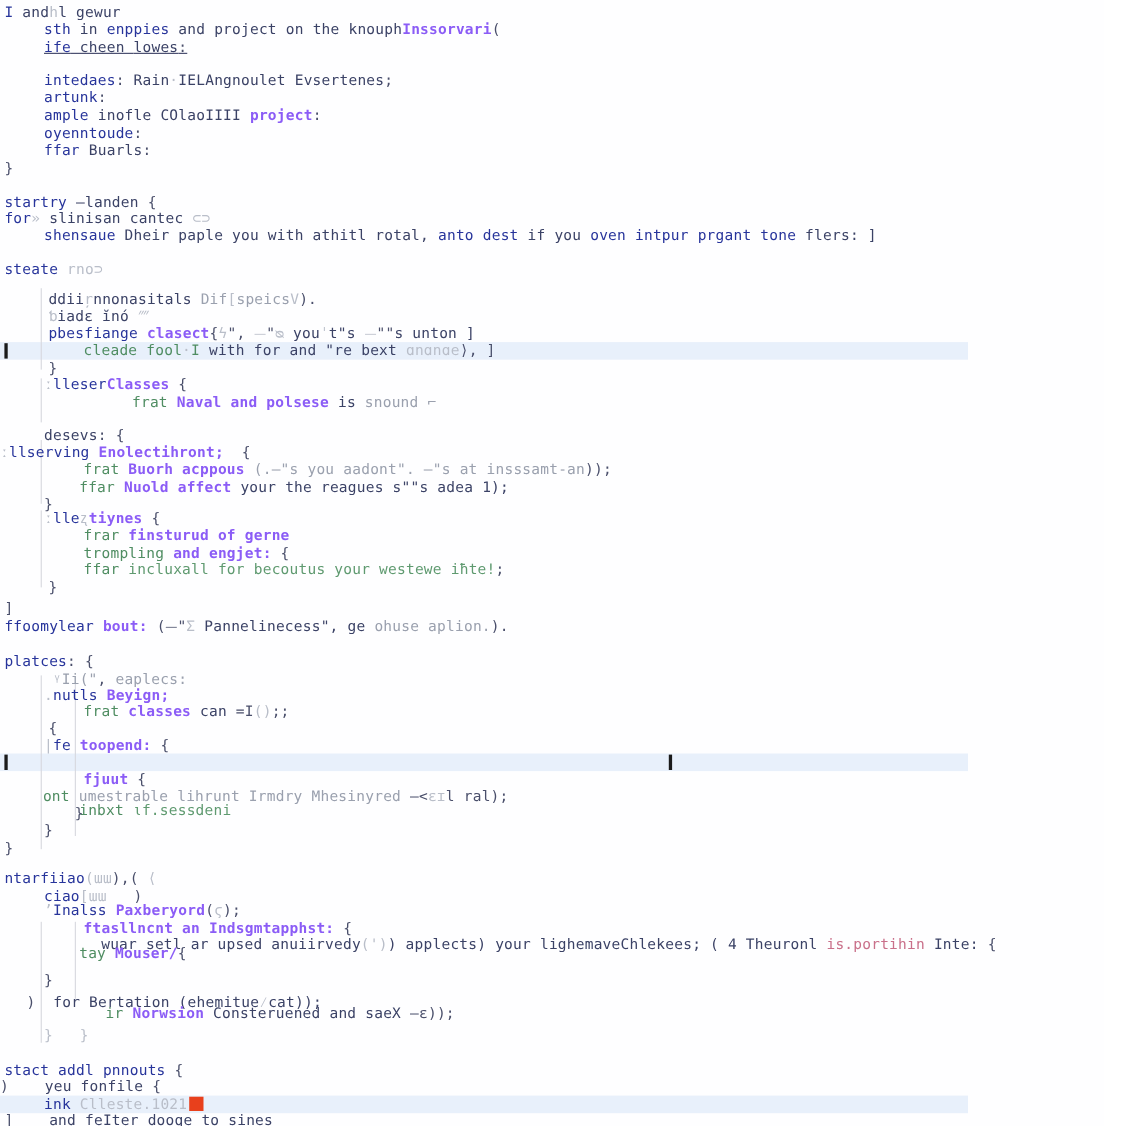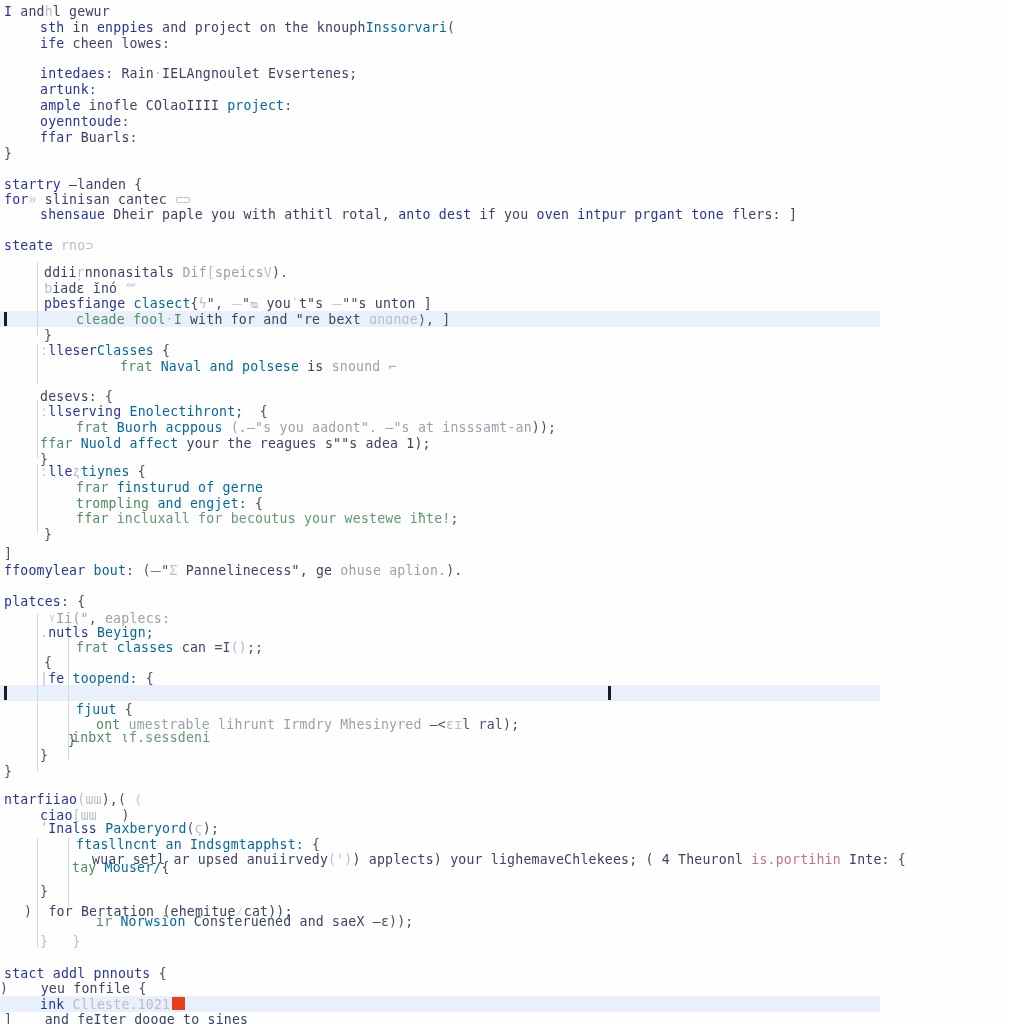--- a/index.html
+++ b/index.html
@@ -59,21 +59,21 @@
     position: absolute;
     left: 0;
     white-space: pre;
     color: #3a3f63;
   }
   .kw2  { color: #27349b; }
   .id   { color: #3b4266; }
   .str  { color: #4f8d62; }
   .str2 { color: #5f9a70; }
   .com  { color: #9aa0ae; }
-  .fn   { color: #0369a1; font-weight: normal; }
+  .fn   { color: #8b5cf6; font-weight: bold; }
   .pink { color: #c9708a; }
   .faint{ color: #b9bec9; }
   .punct{ color: #4a4f6b; }
 </style>
 </head>
 <body>
 
 <div id="editor">
   <div id="code-surface">
     <div id="bands">
@@ -87,21 +87,21 @@
         <div class="indent-guide" style="top: 400px; height: 58px; left: 37px; background: rgb(214, 216, 222);"></div>
         <div class="indent-guide" style="top: 464px; height: 70px; left: 37px; background: rgb(214, 216, 222);"></div>
         <div class="indent-guide" style="top: 614px; height: 158px; left: 37px; background: rgb(214, 216, 222);"></div>
         <div class="indent-guide" style="top: 620px; height: 140px; left: 68px; background: rgb(214, 216, 222);"></div>
         <div class="indent-guide" style="top: 838px; height: 110px; left: 37px; background: rgb(214, 216, 222);"></div>
         <div class="indent-guide" style="top: 838px; height: 70px; left: 68px; background: rgb(214, 216, 222);"></div>
       </div>
     <div id="lines">
         <div class="line" style="top: 4px; padding-left: 4px;"><span class="kw2">I</span><span class="id"> and</span><span class="faint">h</span><span class="id">l gewur</span></div>
         <div class="line" style="top: 20px; padding-left: 40px;"><span class="kw2">sth</span><span class="id"> in </span><span class="kw2">enppies</span><span class="id"> and </span><span class="id">project</span><span class="id"> on the </span><span class="id">knouph</span><span class="fn">Inssorvari</span><span class="punct">(</span></div>
-        <div class="line" style="top: 36px; padding-left: 40px;"><span class="kw2">ife</span><span class="id"> cheen </span><span class="id">lowes</span><span class="punct">:</span></div>
+        <div class="line" style="top: 36px; padding-left: 40px; text-decoration: underline;"><span class="kw2">ife</span><span class="id"> cheen </span><span class="id">lowes</span><span class="punct">:</span></div>
         <div class="line" style="top: 52px; padding-left: 4px;"></div>
         <div class="line" style="top: 66px; padding-left: 40px;"><span class="kw2">intedaes</span><span class="punct">: </span><span class="id">Rain</span><span class="faint">·</span><span class="id">IELAngnoulet Evsertenes</span><span class="punct">;</span></div>
         <div class="line" style="top: 82px; padding-left: 40px;"><span class="kw2">artunk</span><span class="punct">:</span></div>
         <div class="line" style="top: 98px; padding-left: 40px;"><span class="kw2">ample</span><span class="id"> inofle </span><span class="id">COlaoIIII </span><span class="fn">project</span><span class="punct">:</span></div>
         <div class="line" style="top: 114px; padding-left: 40px;"><span class="kw2">oyenntoude</span><span class="punct">:</span></div>
         <div class="line" style="top: 130px; padding-left: 40px;"><span class="kw2">ffar</span><span class="id"> Buarls</span><span class="punct">:</span></div>
         <div class="line" style="top: 146px; padding-left: 4px;"><span class="punct">}</span></div>
         <div class="line" style="top: 162px; padding-left: 4px;"></div>
         <div class="line" style="top: 177px; padding-left: 4px;"><span class="kw2">startry</span><span class="id"> –landen </span><span class="punct">{</span></div>
         <div class="line" style="top: 192px; padding-left: 4px;"><span class="kw2">for</span><span class="faint">»</span><span class="id"> slinisan cantec </span><span class="faint">⊂⊃</span></div>
@@ -111,41 +111,41 @@
         <div class="line" style="top: 254px; padding-left: 4px;"></div>
         <div class="line" style="top: 265px; padding-left: 44px;"><span class="id">ddii</span><span class="faint">ŗ</span><span class="id">nnonasitals </span><span class="com">Dif</span><span class="faint">[</span><span class="com">speics</span><span class="faint">V</span><span class="punct">).</span></div>
         <div class="line" style="top: 281px; padding-left: 44px;"><span class="faint">ƅ</span><span class="id">iadɛ ĭnó </span><span class="faint">⁗</span></div>
         <div class="line" style="top: 296px; padding-left: 44px;"><span class="kw2">pbesfiange</span><span class="id"> </span><span class="fn">clasect</span><span class="punct">{</span><span class="faint">ϟ</span><span class="punct">", </span><span class="faint">⏤</span><span class="punct">"</span><span class="faint">ᴓ</span><span class="id"> you</span><span class="faint">ˈ</span><span class="id">t"s </span><span class="faint">⏤</span><span class="punct">""</span><span class="id">s unton ]</span></div>
         <div class="line" style="top: 312px; padding-left: 76px;"><span class="str">cleade fool</span><span class="faint">·</span><span class="str">I</span><span class="id"> with for and "re bext </span><span class="faint">ɑnɑnɑe</span><span class="punct">⟩, ]</span></div>
         <div class="line" style="top: 328px; padding-left: 44px;"><span class="punct">}</span></div>
         <div class="line" style="top: 343px; padding-left: 40px;"><span class="faint">ː</span><span class="kw2">lleser</span><span class="fn">Classes</span><span class="id"> </span><span class="punct">{</span></div>
         <div class="line" style="top: 359px; padding-left: 120px;"><span class="str">frat</span><span class="id"> </span><span class="fn">Naval and polsese</span><span class="id"> is </span><span class="com">snound ⌐</span></div>
         <div class="line" style="top: 375px; padding-left: 4px;"></div>
         <div class="line" style="top: 389px; padding-left: 40px;"><span class="id">desevs</span><span class="punct">: {</span></div>
-        <div class="line" style="top: 404px; padding-left: 40px;"><span class="faint">ː</span><span class="kw2">llserving</span><span class="id"> </span><span class="fn">Enolectihront;</span><span class="id">  </span><span class="punct">{</span></div>
+        <div class="line" style="top: 404px; "><span class="faint">ː</span><span class="kw2">llserving</span><span class="id"> </span><span class="fn">Enolectihront;</span><span class="id">  </span><span class="punct">{</span></div>
         <div class="line" style="top: 420px; padding-left: 76px;"><span class="str">frat</span><span class="id"> </span><span class="fn">Buorh acppous</span><span class="id"> </span><span class="com">(.–"s you aadont". –"s at insssamt-an</span><span class="punct">));</span></div>
-        <div class="line" style="top: 436px; padding-left: 40px;"><span class="str">ffar</span><span class="id"> </span><span class="fn">Nuold affect</span><span class="id"> your the reagues s""s adea 1);</span></div>
+        <div class="line" style="top: 436px; padding-left: 72px;"><span class="str">ffar</span><span class="id"> </span><span class="fn">Nuold affect</span><span class="id"> your the reagues s""s adea 1);</span></div>
         <div class="line" style="top: 452px; padding-left: 40px;"><span class="punct">}</span></div>
         <div class="line" style="top: 464px; padding-left: 40px;"><span class="faint">ː</span><span class="kw2">lle</span><span class="faint">ʐ</span><span class="fn">tiynes</span><span class="id"> </span><span class="punct">{</span></div>
         <div class="line" style="top: 480px; padding-left: 76px;"><span class="str">frar</span><span class="id"> </span><span class="fn">finsturud of gerne</span></div>
         <div class="line" style="top: 496px; padding-left: 76px;"><span class="str">trompling</span><span class="id"> </span><span class="fn">and engjet:</span><span class="id"> </span><span class="punct">{</span></div>
         <div class="line" style="top: 511px; padding-left: 76px;"><span class="str">ffar</span><span class="id"> </span><span class="str2">incluxall</span><span class="id"> </span><span class="str2">for becoutus your westewe</span><span class="id"> </span><span class="str2">iħte!</span><span class="punct">;</span></div>
         <div class="line" style="top: 527px; padding-left: 44px;"><span class="punct">}</span></div>
         <div class="line" style="top: 546px; padding-left: 4px;"><span class="punct">]</span></div>
         <div class="line" style="top: 563px; padding-left: 4px;"><span class="kw2">ffoomylear</span><span class="id"> </span><span class="fn">bout:</span><span class="id"> </span><span class="punct">(⏤"</span><span class="faint">Σ</span><span class="id"> Pannelinecess", ge </span><span class="com">ohuse aplion.</span><span class="punct">).</span></div>
         <div class="line" style="top: 580px; padding-left: 4px;"></div>
         <div class="line" style="top: 594px; padding-left: 4px;"><span class="kw2">platces</span><span class="punct">: {</span></div>
         <div class="line" style="top: 611px; padding-left: 48px;"><span class="faint">ᵞ</span><span class="com">Ii("</span><span class="punct">, </span><span class="com">eaplecs:</span></div>
         <div class="line" style="top: 625px; padding-left: 40px;"><span class="faint">.</span><span class="kw2">nutls</span><span class="id"> </span><span class="fn">Beyign;</span></div>
         <div class="line" style="top: 640px; padding-left: 76px;"><span class="str">frat</span><span class="id"> </span><span class="fn">classes</span><span class="id"> can </span><span class="punct">=I</span><span class="faint">()</span><span class="punct">;;</span></div>
         <div class="line" style="top: 655px; padding-left: 44px;"><span class="punct">{</span></div>
         <div class="line" style="top: 671px; padding-left: 40px;"><span class="faint">|</span><span class="kw2">fe</span><span class="id"> </span><span class="fn">toopend:</span><span class="id"> </span><span class="punct">{</span></div>
         <div class="line" style="top: 686px; padding-left: 72px; margin-top: 44px;"><span class="str">inbxt</span><span class="id"> </span><span class="str2">ιf.sessdeni</span></div>
         <div class="line" style="top: 702px; padding-left: 76px;"><span class="fn">fjuut</span><span class="id"> </span><span class="punct">{</span></div>
-        <div class="line" style="top: 717px; padding-left: 96px;"><span class="str">ont</span><span class="id"> </span><span class="com">umestrable lihrunt Irmdry Mhesinyred</span><span class="id"> </span><span class="punct">–&lt;</span><span class="faint">ɛɪ</span><span class="punct">l ral);</span></div>
+        <div class="line" style="top: 717px; padding-left: 39px;"><span class="str">ont</span><span class="id"> </span><span class="com">umestrable lihrunt Irmdry Mhesinyred</span><span class="id"> </span><span class="punct">–&lt;</span><span class="faint">ɛɪ</span><span class="punct">l ral);</span></div>
         <div class="line" style="top: 733px; padding-left: 68px;"><span class="punct">}</span></div>
         <div class="line" style="top: 748px; padding-left: 40px;"><span class="punct">}</span></div>
         <div class="line" style="top: 764px; padding-left: 4px;"><span class="punct">}</span></div>
         <div class="line" style="top: 780px; padding-left: 4px;"></div>
         <div class="line" style="top: 792px; padding-left: 4px;"><span class="kw2">ntarfiiao</span><span class="faint">(ɯɯ</span><span class="punct">),( </span><span class="faint">⟨</span></div>
         <div class="line" style="top: 808px; padding-left: 40px;"><span class="kw2">ciao</span><span class="faint">[ɯɯ</span><span class="punct">   )</span></div>
         <div class="line" style="top: 821px; padding-left: 40px;"><span class="faint">ʼ</span><span class="kw2">Inalss</span><span class="id"> </span><span class="fn">Paxberyord</span><span class="punct">(</span><span class="faint">ϛ</span><span class="punct">);</span></div>
         <div class="line" style="top: 837px; padding-left: 76px;"><span class="fn">ftasllncnt an Indsgmtapphst:</span><span class="id"> </span><span class="punct">{</span></div>
         <div class="line" style="top: 852px; padding-left: 92px;"><span class="id">wuar setl ar upsed anuiirvedy</span><span class="faint">(')</span><span class="id">) applects) your lighemaveChlekees; ( 4 Theuronl </span><span class="pink">is.portihin</span><span class="id"> Inte: </span><span class="punct">{</span></div>
         <div class="line" style="top: 904px; padding-left: 24px;"><span class="punct">)  </span><span class="id">for Bertation (ehemitue</span><span class="faint">⁄</span><span class="id">cat));</span></div>

